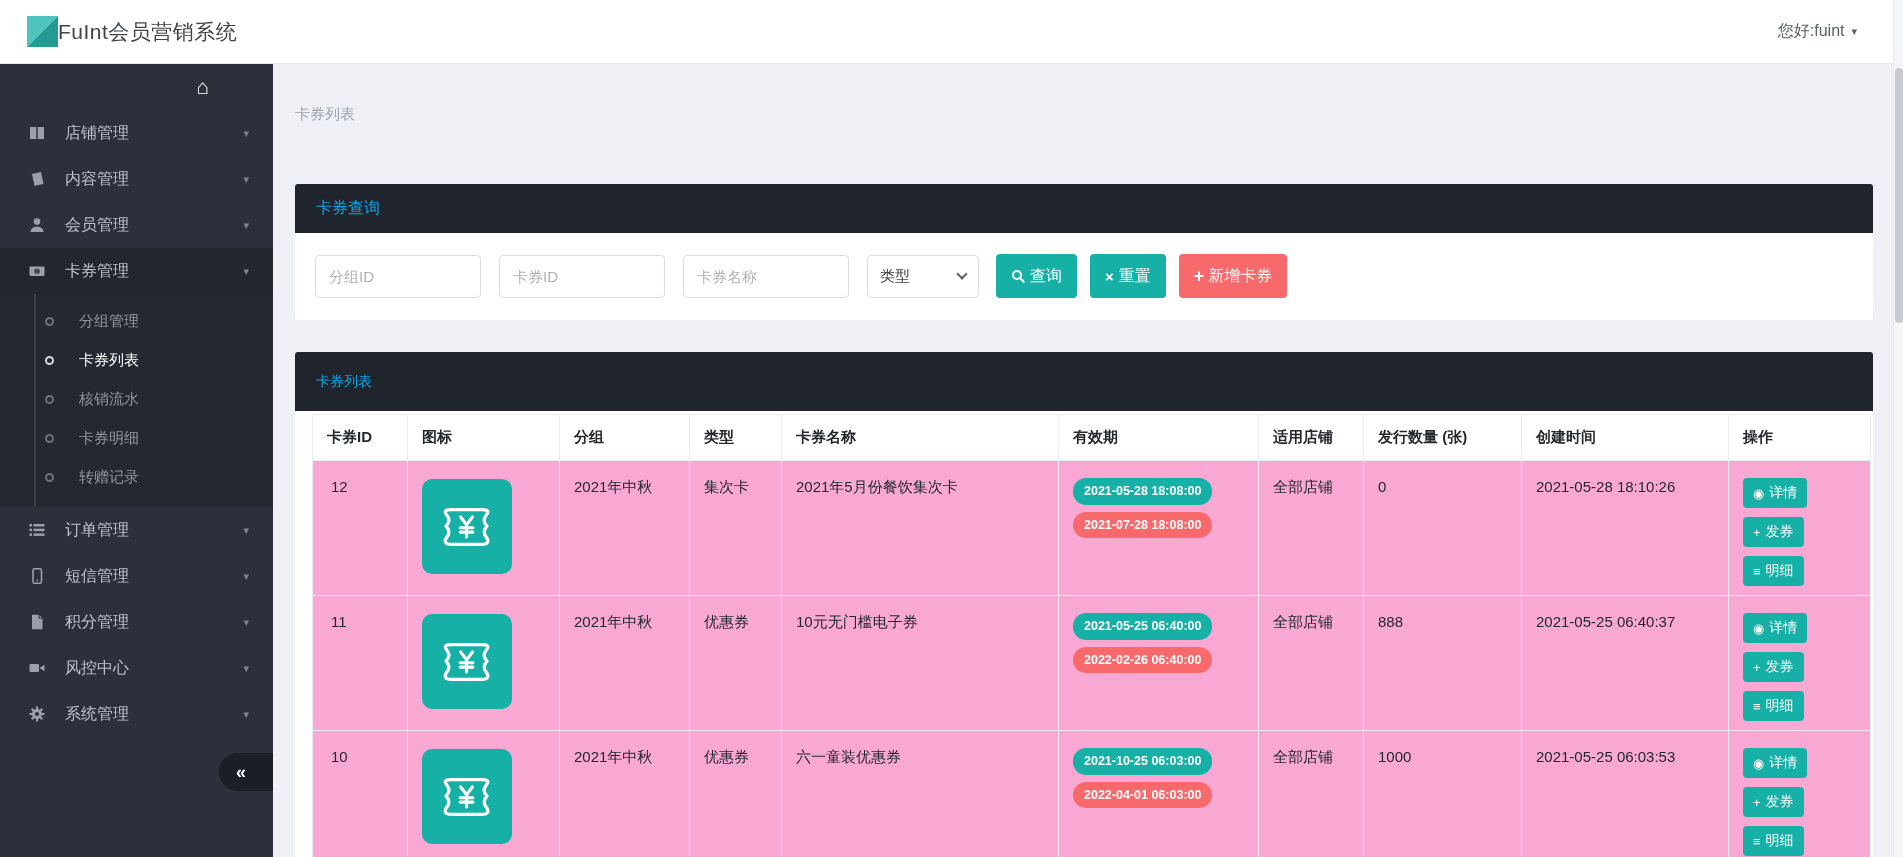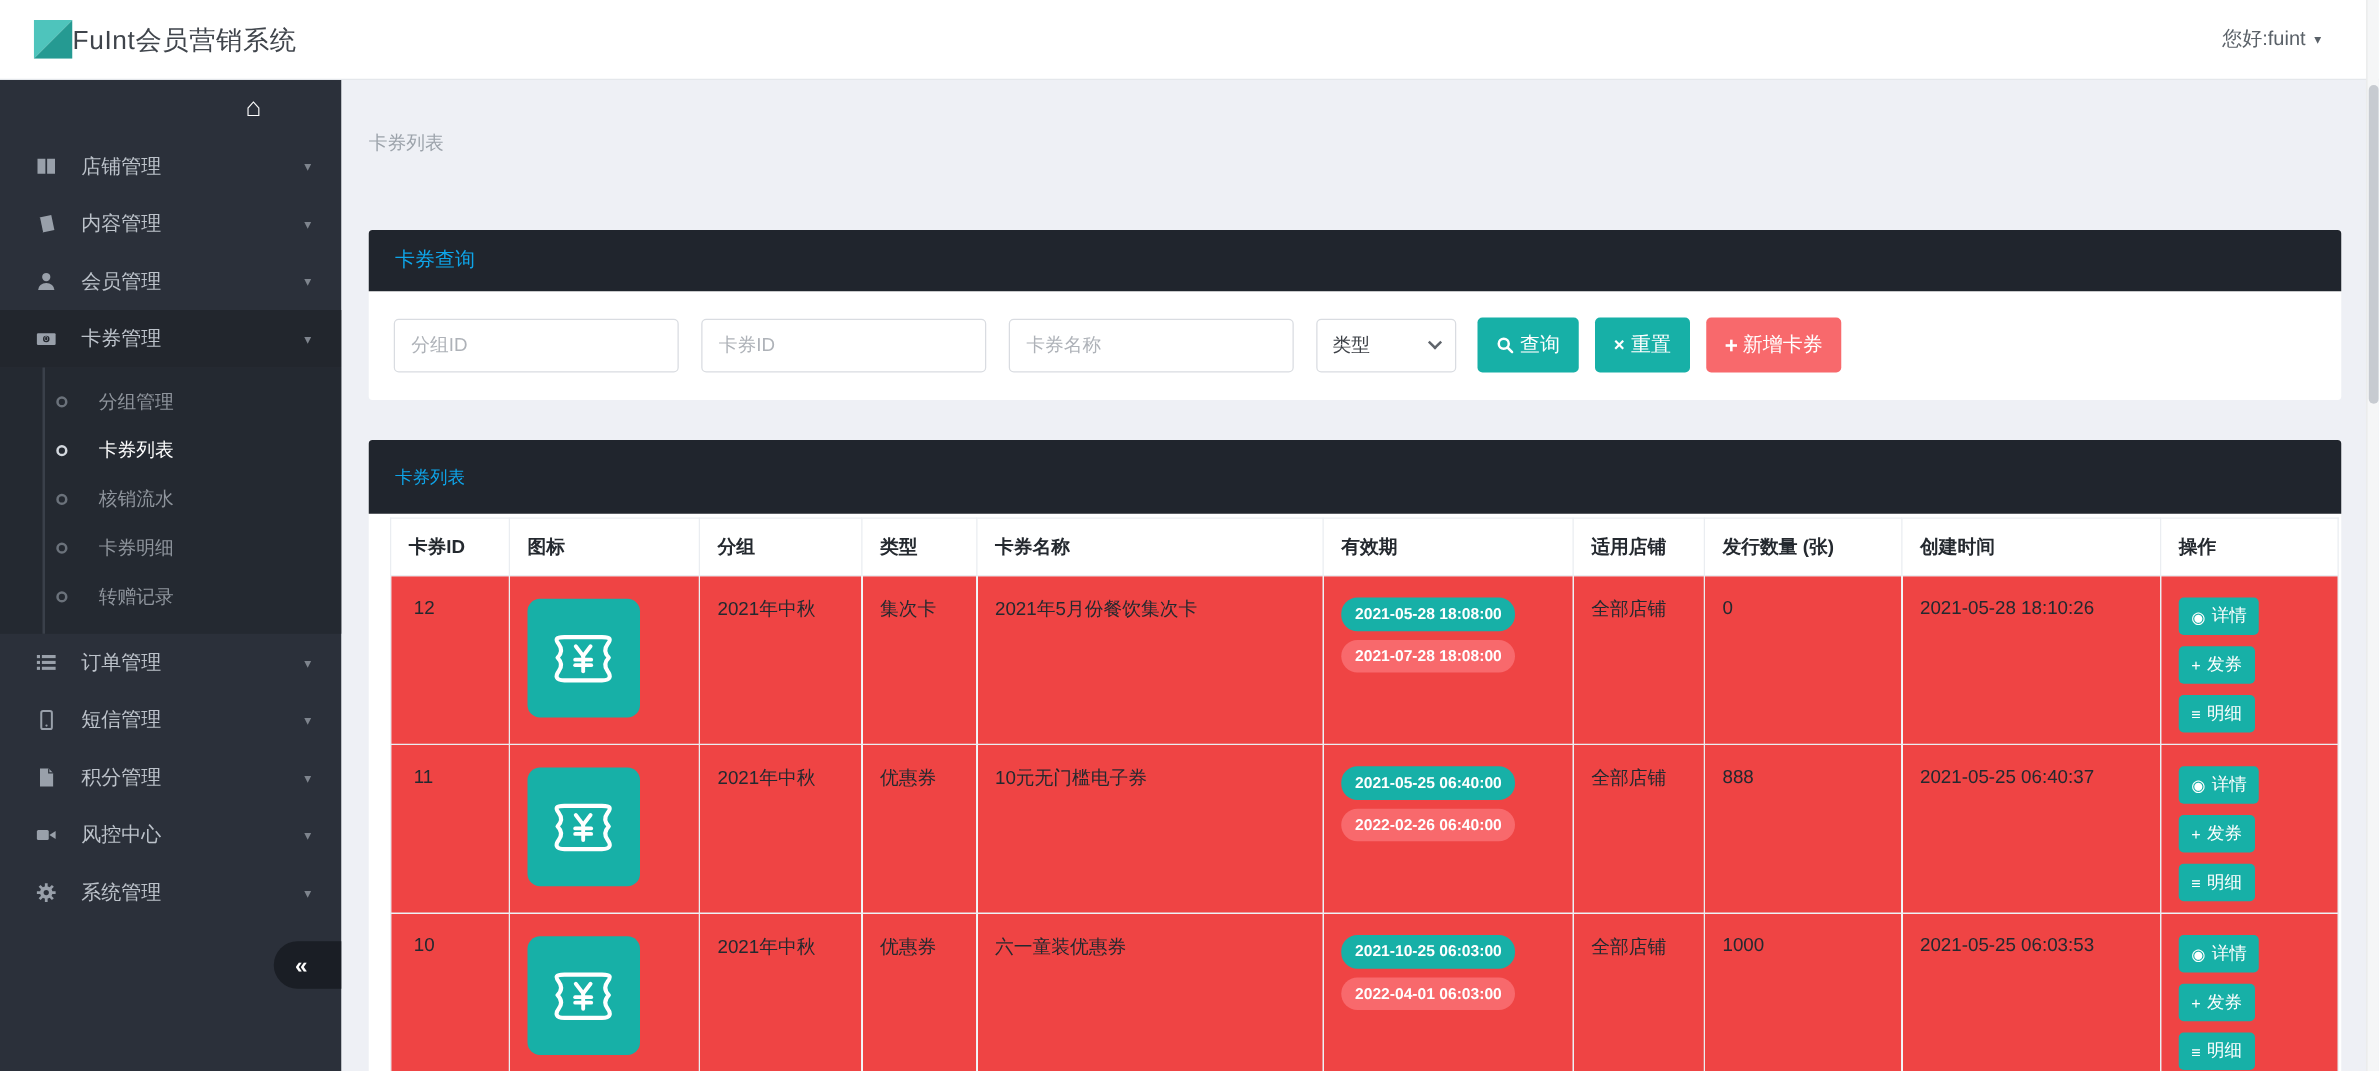--- a/index.html
+++ b/index.html
@@ -39,21 +39,21 @@
   
   .main{ position:absolute; top:64px; left:273px; right:10px; bottom:0; padding:41px 20px 0 22px; overflow:hidden;}
   .breadcrumb{ color:#9CA3AB; font-size:15px; margin-bottom:60px;}
   .panel{ background:#fff; border-radius:3px;}
   .panel-head{ background:#20252D; color:#0ea5e9; padding:0 21px; display:flex; align-items:center;
     border-radius:3px 3px 0 0;}
   .search-head{ height:49px; font-size:16px;}
   .list-head{ height:59px; font-size:14px;}
 
   .search-body{ padding:21px 20px 22px; display:flex; align-items:center;}
-  input.txt{ width:228px; height:43px; border:1px solid #D9DCE1; border-radius:4px; padding:0 13px;
+  input.txt{ width:166px; height:43px; border:1px solid #D9DCE1; border-radius:4px; padding:0 13px;
     font-size:15px; color:#333; margin-right:18px; outline:none; background:#fff;}
   input.txt::placeholder{ color:#AEB2B8;}
   .select{ width:112px; height:43px; border:1px solid #D9DCE1; border-radius:4px; display:flex;
     align-items:center; justify-content:space-between; padding:0 12px; color:#3d4147; font-size:15px;
     margin-right:17px; cursor:pointer; background:#fff;}
   .chev{ width:8px; height:8px; border-right:2px solid #5f646b; border-bottom:2px solid #5f646b;
     transform:rotate(45deg); margin-top:-4px;}
   .btn{ height:44px; border:none; border-radius:4px; color:#fff; font-size:16px; display:inline-flex;
     align-items:center; justify-content:center; padding:0 15px; cursor:pointer; margin-right:13px;}
   .btn-teal{ background:#17B0A7;}
@@ -61,21 +61,21 @@
   .mag{ margin-right:5px; display:block;}
   .x-ico{ font-weight:bold; margin-right:5px; font-size:15px;}
   .plus-ico{ font-weight:bold; margin-right:4px; font-size:18px; line-height:1;}
 
   .panel-list{ margin-top:32px;}
   .list-body{ padding:3px 17px 20px;}
   table{ border-collapse:collapse; width:1558px; table-layout:fixed;}
   th,td{ border:1px solid #EAEDF1; text-align:left; padding:0 12px 0 14px; font-size:15px; color:#24292F;
     overflow:hidden;}
   th{ font-weight:bold; height:46px; vertical-align:middle; background:#fff;}
-  td{ height:134px; vertical-align:top; padding-top:17px; background:#ef4444;}
+  td{ height:134px; vertical-align:top; padding-top:17px; background:#f9a8d4;}
   td.id-cell{ padding-left:18px;}
 
   .coupon{ width:90px; height:95px; background:#17B0A7; border-radius:10px; display:flex;
     align-items:center; justify-content:center; margin-top:1px;}
   .badge{ display:block; width:max-content; border-radius:13px; color:#fff; font-size:12.5px;
     font-weight:bold; padding:7px 11px; line-height:1; margin-bottom:7px;}
   .badge.teal{ background:#17B0A7;}
   .badge.red{ background:#F8696C;}
   .act-btn{ display:flex; align-items:center; gap:5px; background:#17B0A7; color:#fff; border:none;
     border-radius:4px; height:30px; padding:0 10px; font-size:14px; margin-bottom:9px; cursor:pointer;}

